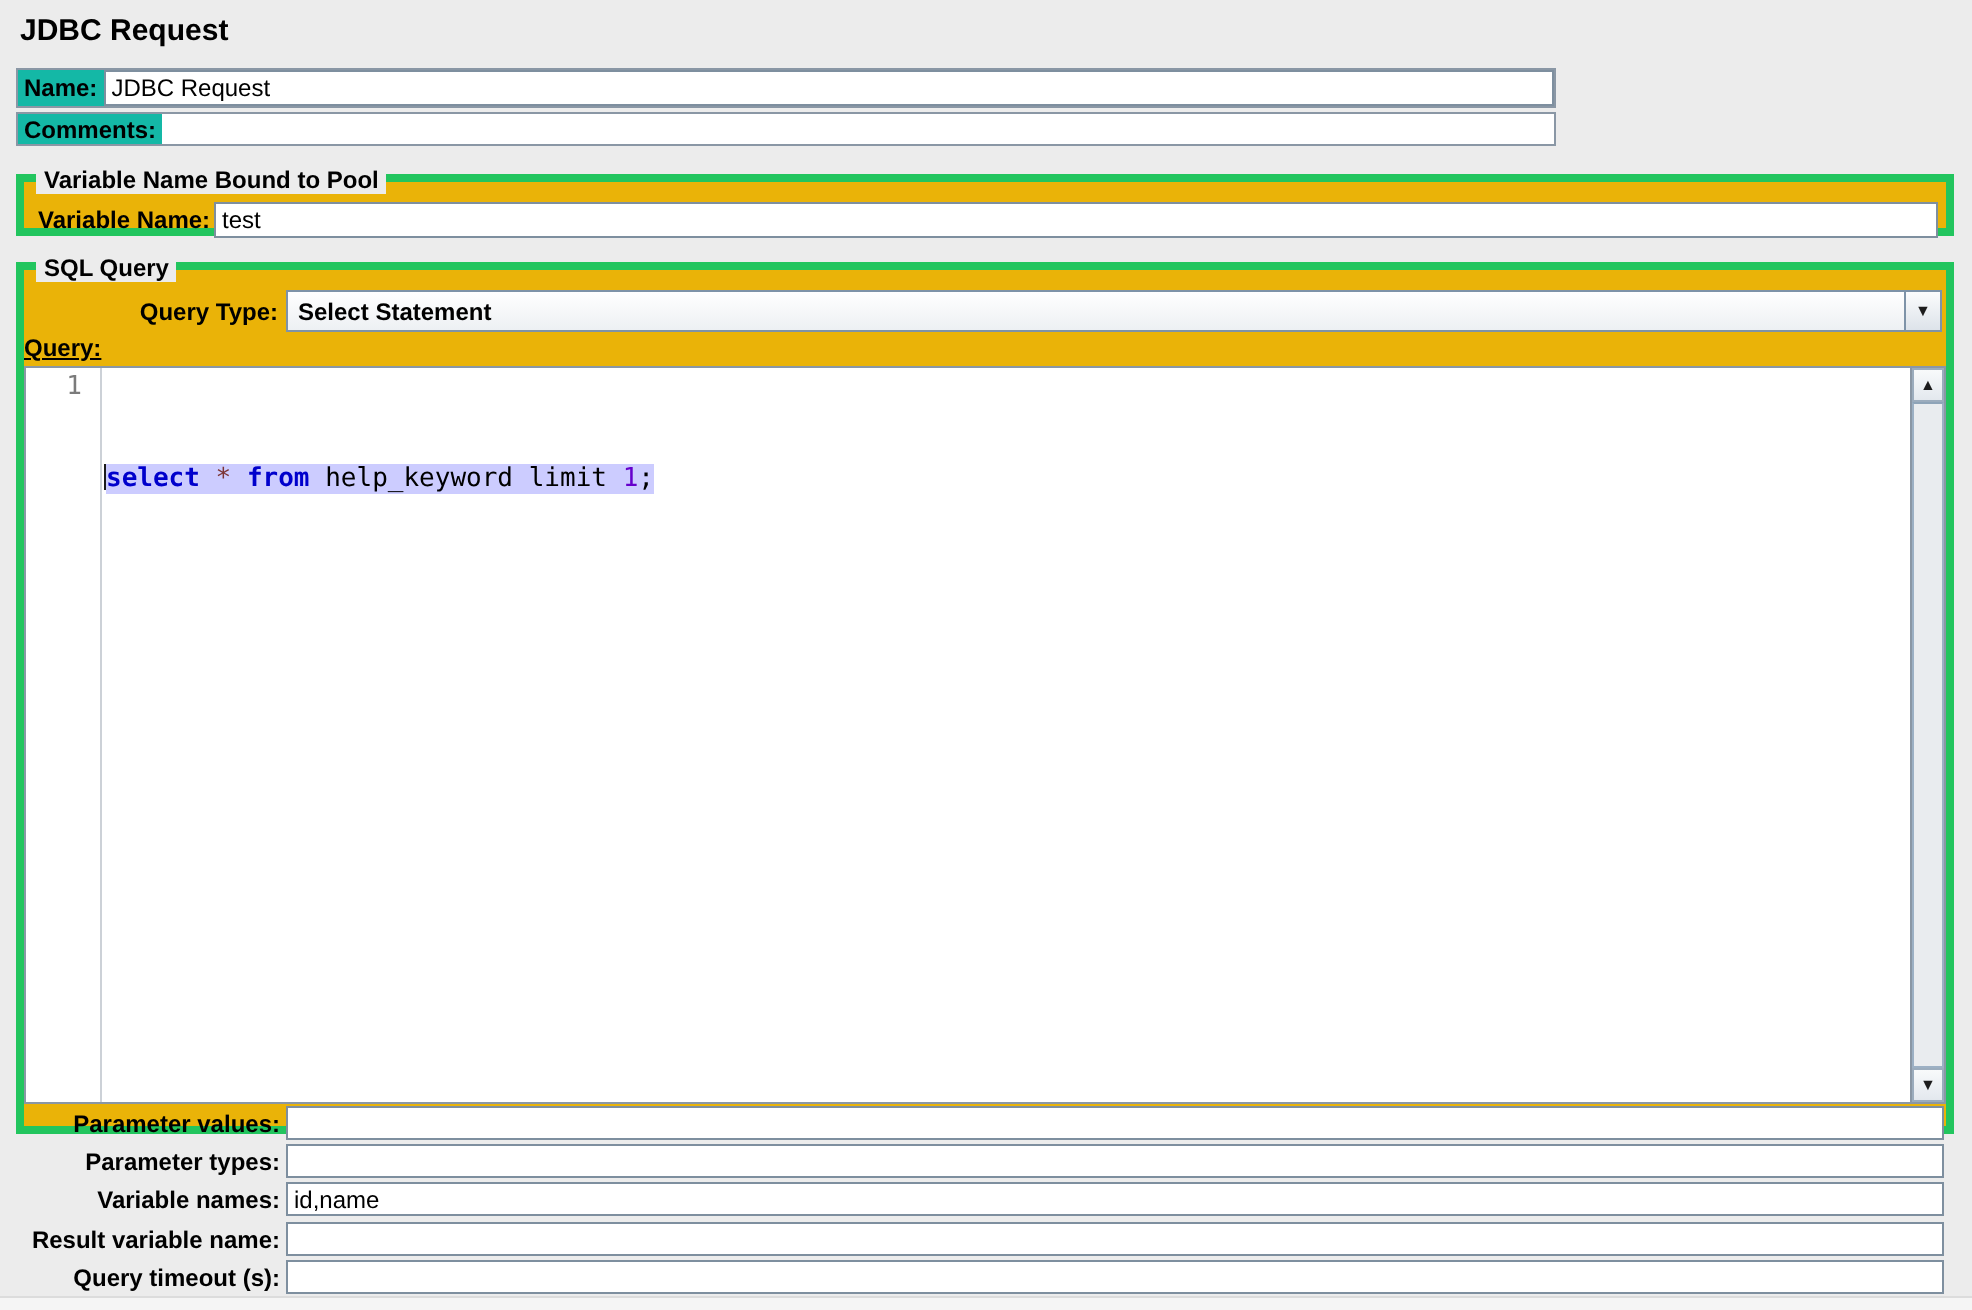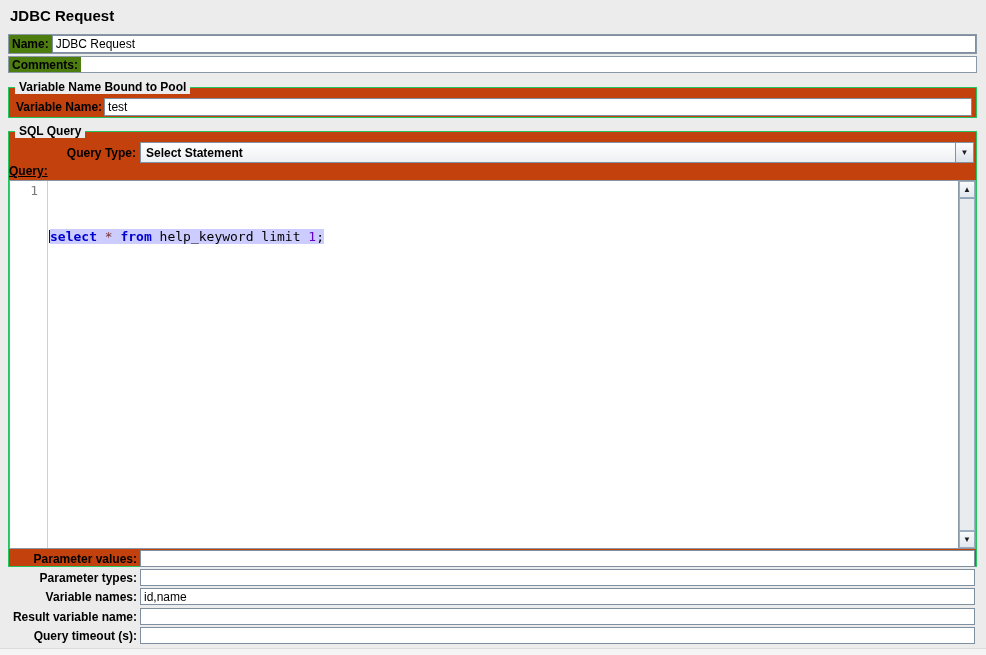--- a/index.html
+++ b/index.html
@@ -16,46 +16,46 @@
     width: 986px; height: 655px;
     background: #ececec;
   }
   .page-title {
     position: absolute; left: 10px; top: 7px;
     font-size: 15px; font-weight: bold;
   }
 
   
   .framed-row {
-    position: absolute; left: 8px; width: 969px;
+    position: absolute; left: 8px; width: 770px;
     border: 1px solid #8a97a5;
     display: flex; align-items: stretch;
-    background: #4d7c0f;
+    background: #14b8a6;
   }
   .row-name { top: 34px; height: 20px; }
   .row-comments { top: 56px; height: 17px; }
   .framed-row .lbl {
     font-weight: bold; white-space: nowrap;
     padding: 0 3px; align-self: center;
   }
   .tfield {
     flex: 1; min-width: 0;
     border: 1px solid #7e8f9f;
     background: #fff;
     font-family: "Liberation Sans", sans-serif;
     font-size: 12px; padding: 0 3px;
     outline: none;
   }
   .tfield.borderless { border: none; }
 
   
   .groupbox {
     position: absolute;
-    border: 1px solid #22c55e;
-    background: #c2410c;
+    border: 4px solid #22c55e;
+    background: #eab308;
   }
   .groupbox > .legend {
     position: absolute; top: -8px; left: 6px;
     background: #ececec; padding: 0 4px;
     font-weight: bold; line-height: 14px;
   }
   .group-pool { left: 8px; top: 87px; width: 969px; height: 31px; }
   .group-sql  { left: 8px; top: 131px; width: 969px; height: 436px; }
 
   .pool-row {

